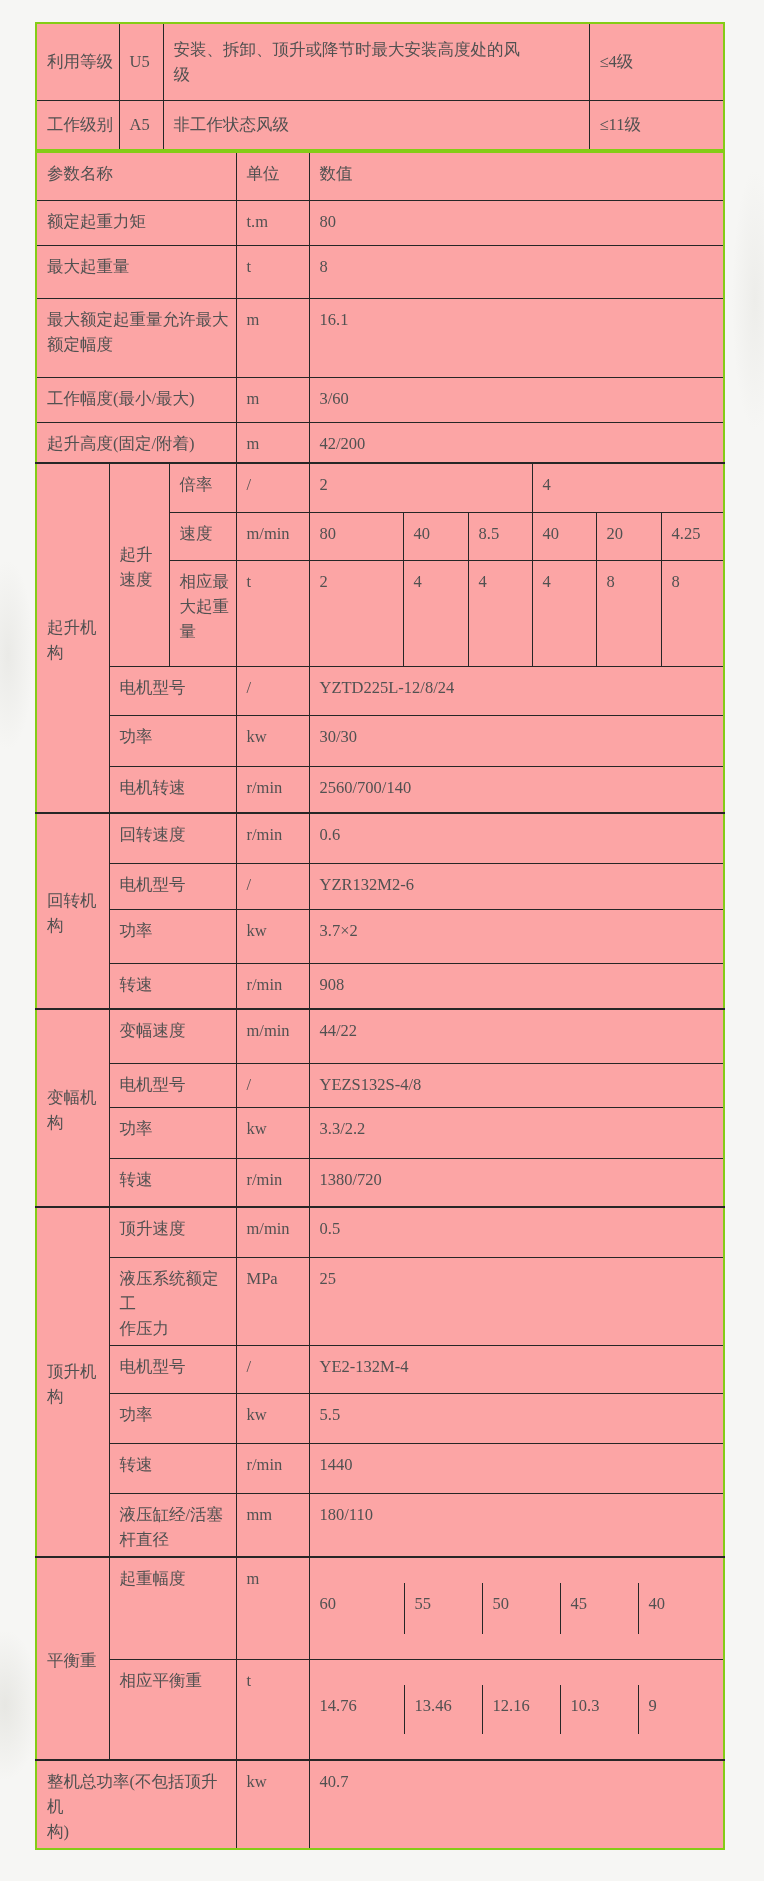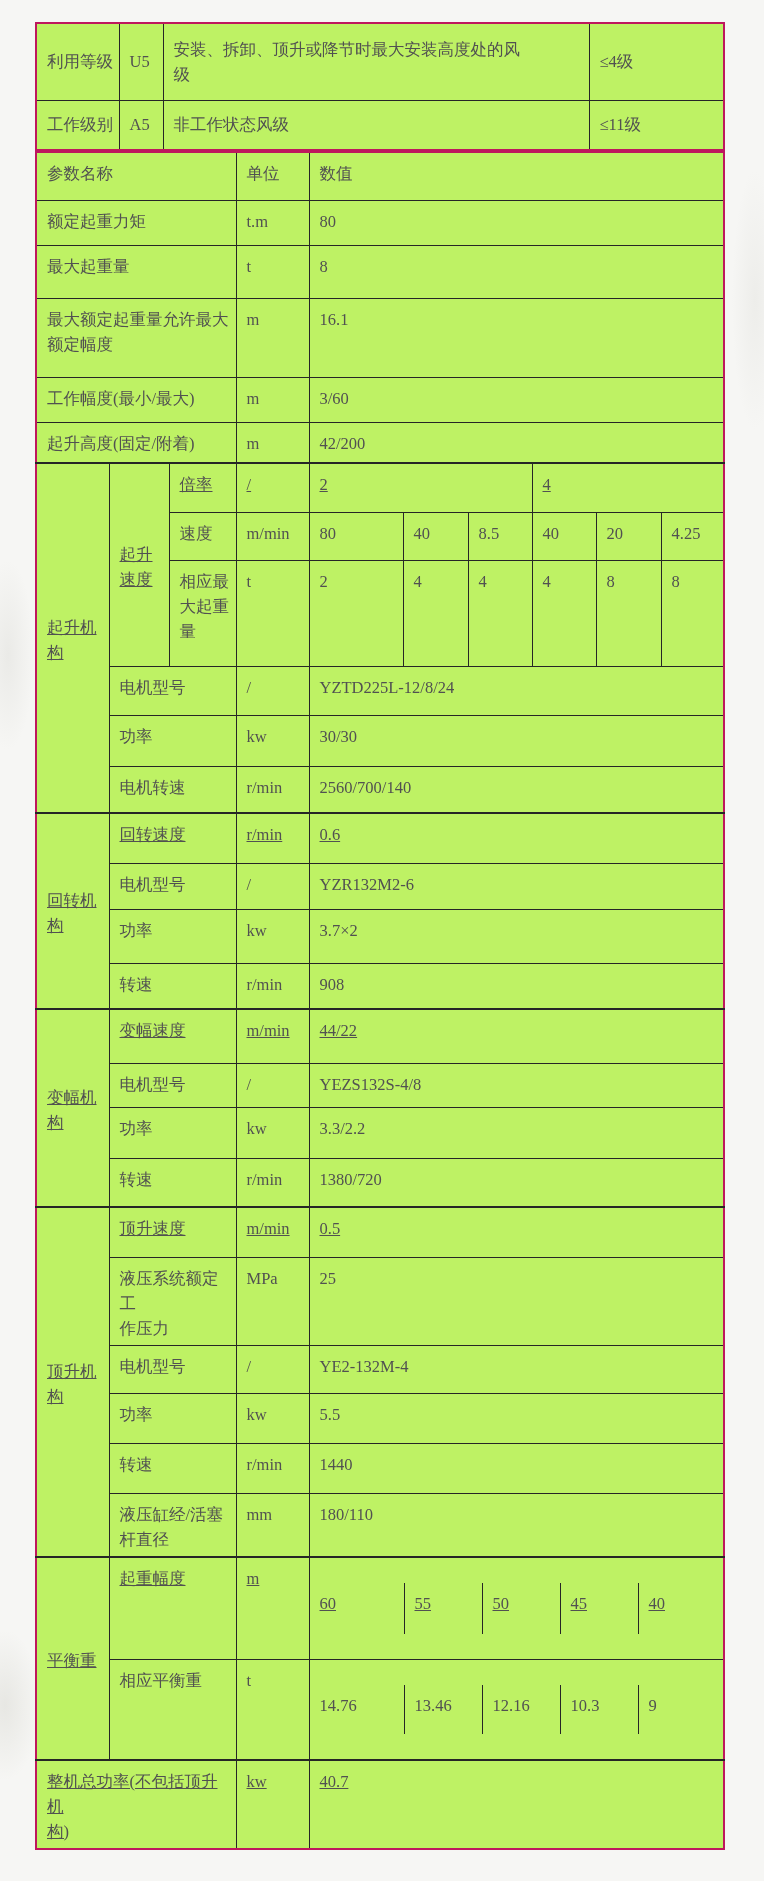--- a/index.html
+++ b/index.html
@@ -9,34 +9,34 @@
     font-family:"Liberation Serif","DejaVu Serif",serif;
     color:#515151;
   }
   .blob{position:absolute;pointer-events:none;border-radius:50%;}
   .blob1{left:-18px;top:560px;width:52px;height:190px;background:radial-gradient(closest-side,#eaeae7,rgba(234,234,231,0));}
   .blob2{left:-30px;top:1630px;width:70px;height:150px;background:radial-gradient(closest-side,#e7e7e3,rgba(231,231,227,0));}
   .blob3{right:-14px;top:170px;width:46px;height:260px;background:radial-gradient(closest-side,#ededea,rgba(237,237,234,0));}
   .wrap{position:absolute;left:35px;top:22px;}
   table{
     border-collapse:collapse;table-layout:fixed;width:688px;
-    background:#bef264;border:2px solid #be185d;
+    background:#fca5a5;border:2px solid #84cc16;
   }
   td{
     border:1px solid #262626;
     font-size:16.5px;line-height:25px;
     padding:8px 5px 4px 10px;
     vertical-align:top;
     white-space:pre-line;
     overflow:hidden;
     word-break:break-all;
   }
   .grade-table td{vertical-align:middle;padding-top:4px;padding-bottom:4px;}
   .grp{vertical-align:middle;}
-  tr.sec td{border-top-width:2px;text-decoration:underline;}
+  tr.sec td{border-top-width:2px;}
   .flexcell{padding:0;}
   .cwrow{display:flex;align-items:stretch;width:100%;}
   .cwcell{box-sizing:border-box;padding:8px 4px 4px 10px;border-left:1px solid #262626;}
   .cwcell:first-child{border-left:none;}
 </style>
 </head>
 <body>
 
 <div class="blob blob1"></div>
 <div class="blob blob2"></div>

